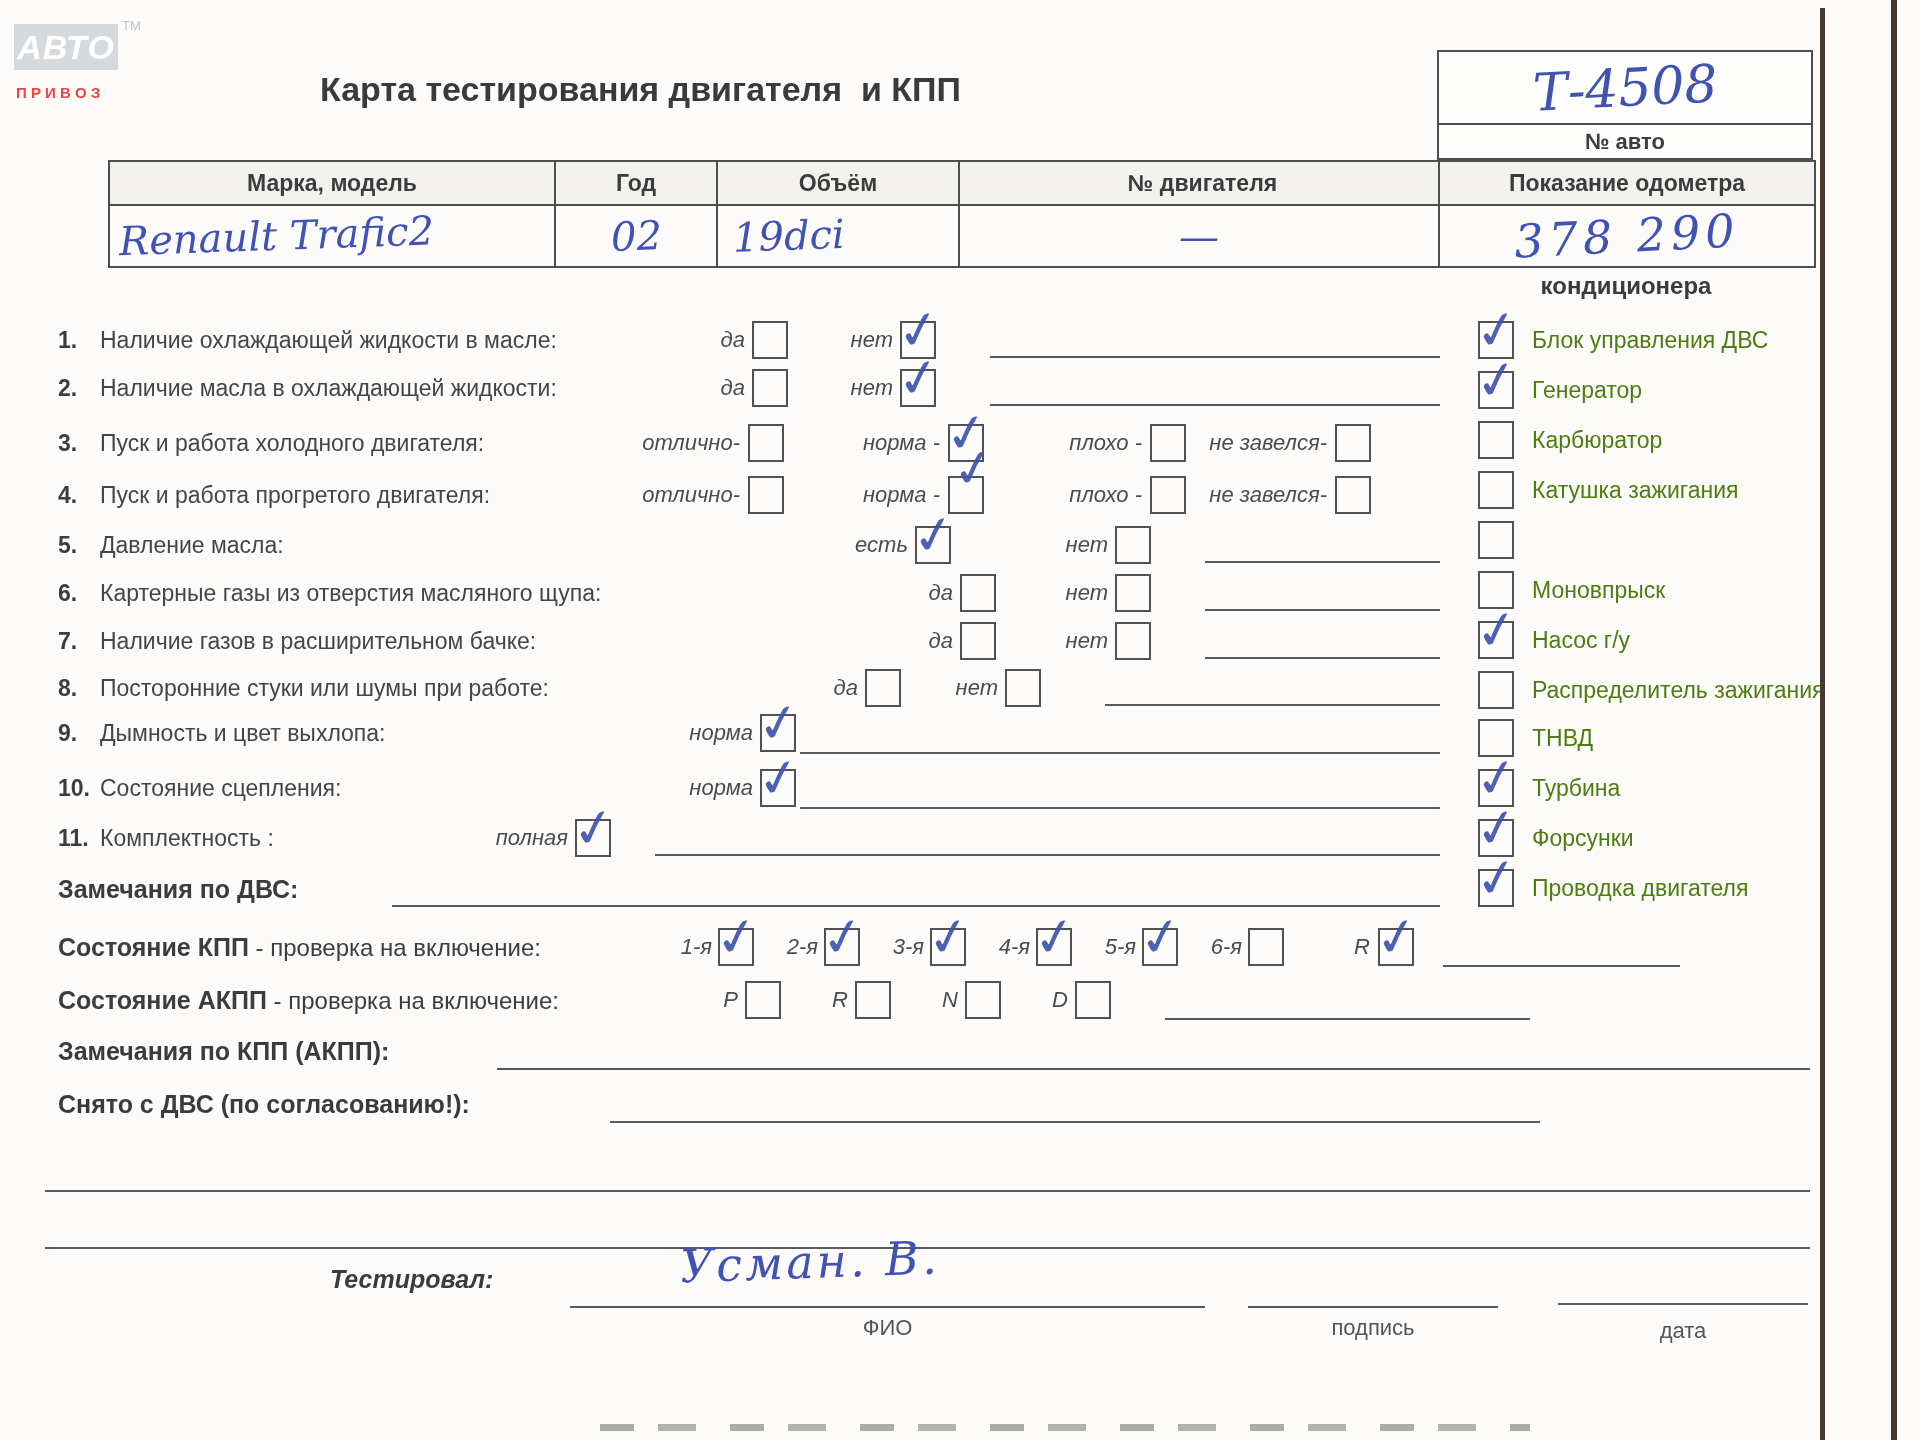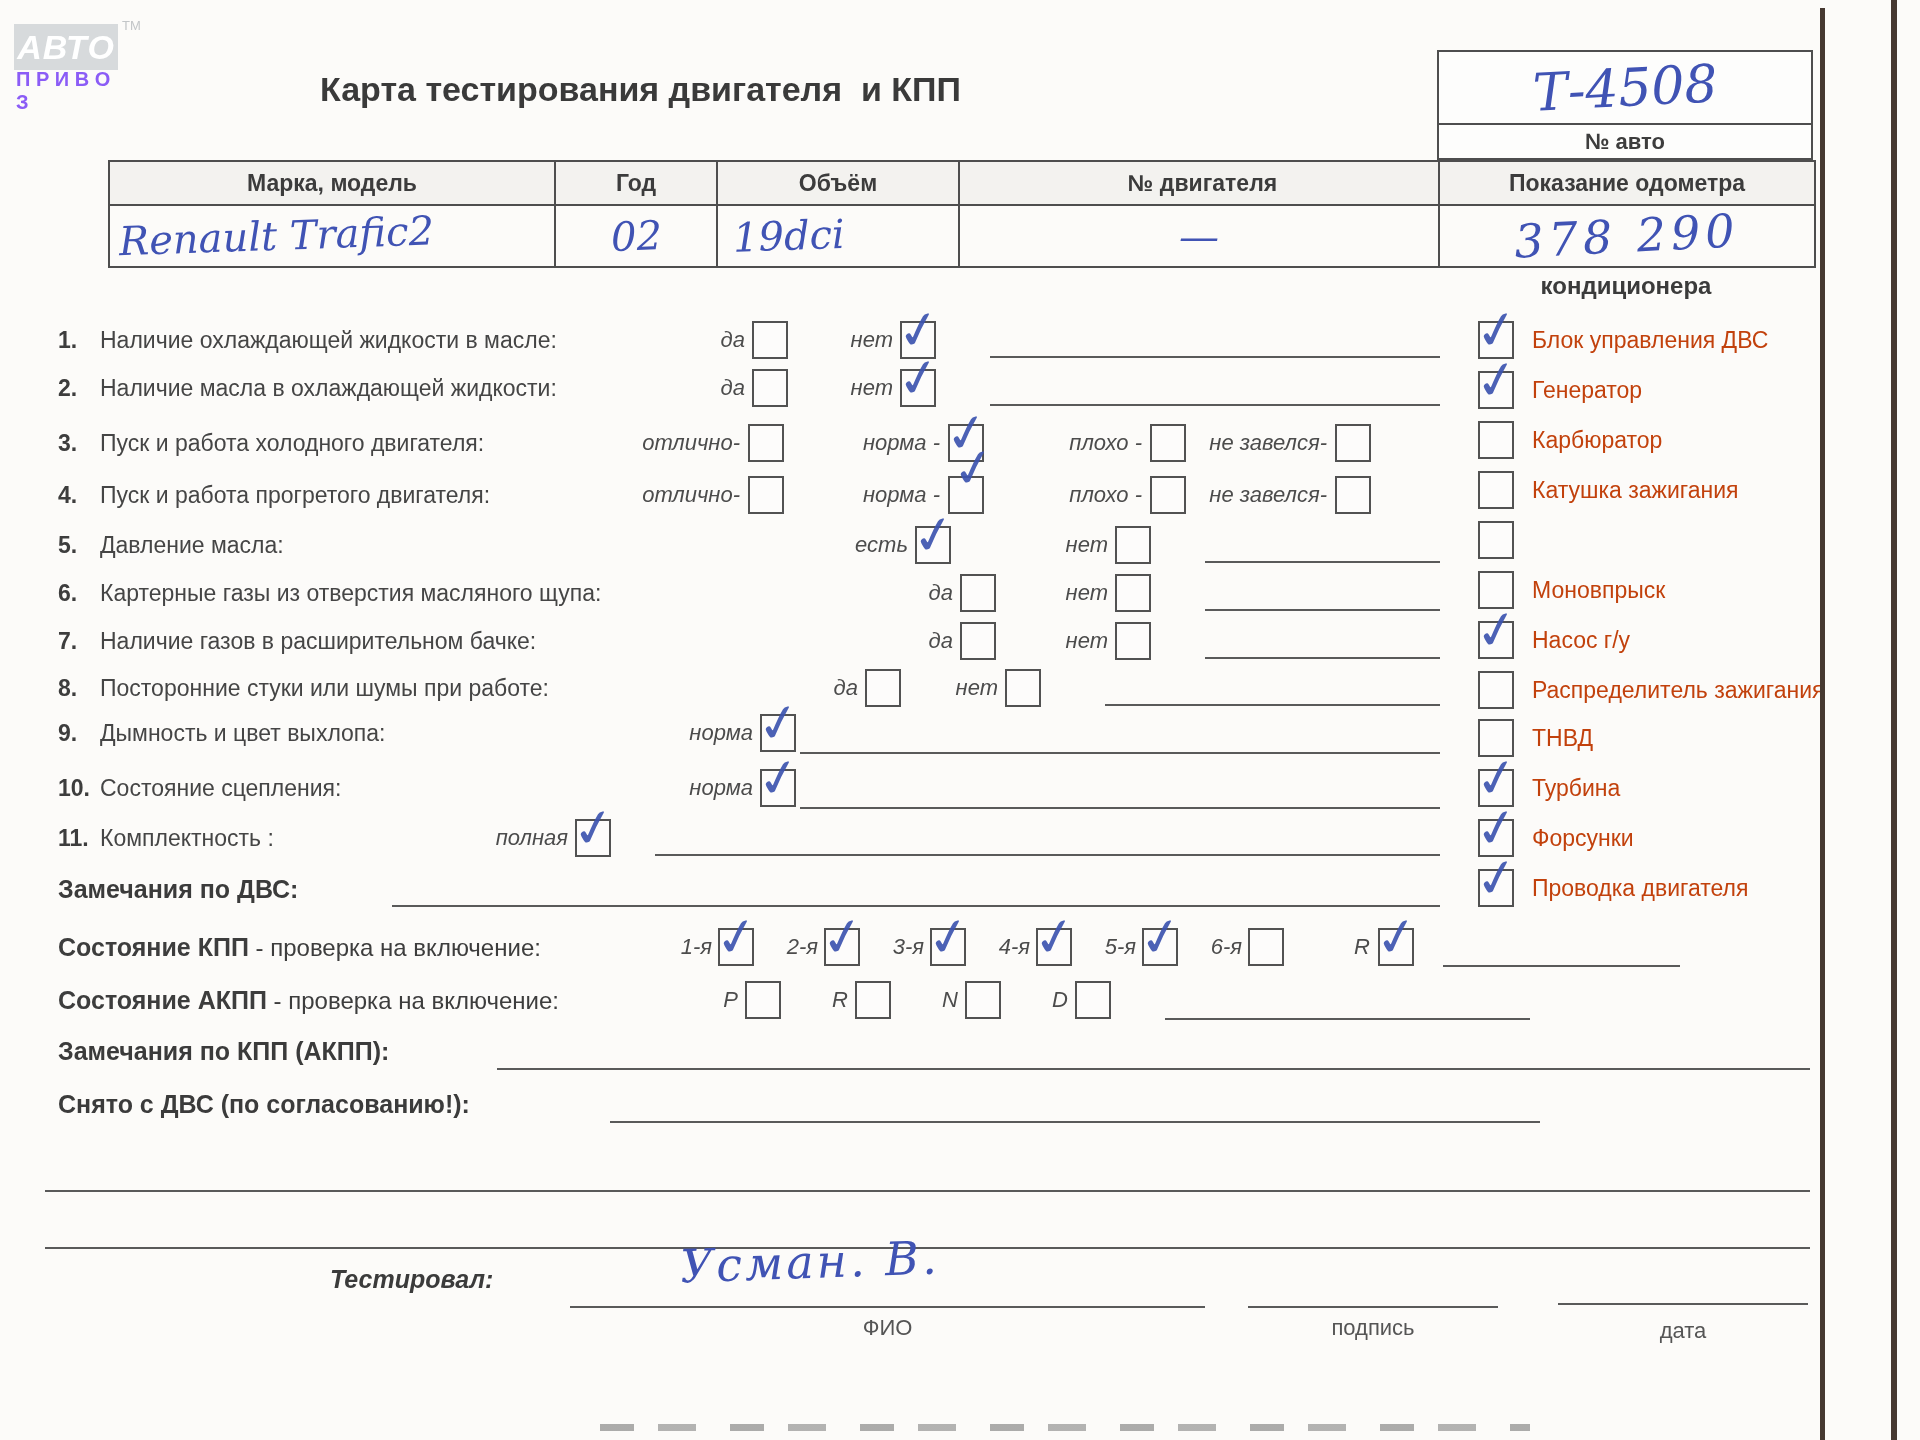--- a/index.html
+++ b/index.html
@@ -4,22 +4,22 @@
 <style>
   html,body{margin:0;padding:0;background:#888;}
   .page{position:relative;width:1920px;height:1440px;background:#fcfbf9;overflow:hidden;
         font-family:"Liberation Sans",sans-serif;color:#3d3d3d;}
   .abs{position:absolute;}
   
   .logo-box{position:absolute;left:14px;top:24px;width:104px;height:46px;background:#d7dadc;
             display:flex;align-items:center;justify-content:center;}
   .logo-brand{color:#ffffff;font-weight:bold;font-style:italic;font-size:34px;letter-spacing:1px;}
   .logo-tm{position:absolute;left:122px;top:18px;font-size:13px;color:#c3c6c8;}
-  .logo-sub{position:absolute;left:16px;top:68px;width:104px;display:flex;justify-content:space-between;
-            font-size:20px;color:#8b5cf6;font-weight:bold;}
+  .logo-sub{position:absolute;left:16px;top:84px;width:104px;display:flex;justify-content:space-between;
+            font-size:15px;color:#ef4444;font-weight:bold;}
   
   .title{position:absolute;left:320px;top:70px;font-size:34px;font-weight:bold;color:#3a3a3a;white-space:pre;}
   
   .veh-box{position:absolute;left:1437px;top:50px;width:376px;height:110px;border:2px solid #4e4e4e;box-sizing:border-box;background:#fdfdfc;}
   .veh-num{height:71px;border-bottom:2px solid #4e4e4e;display:flex;align-items:center;justify-content:center;}
   .veh-num-label{height:33px;display:flex;align-items:center;justify-content:center;font-weight:bold;font-size:22px;}
   
   table.head-tbl{position:absolute;left:108px;top:160px;width:1706px;border-collapse:collapse;table-layout:fixed;}
   table.head-tbl td{border:2px solid #4e4e4e;box-sizing:border-box;overflow:visible;}
   .hd-row td{height:44px;text-align:center;font-weight:bold;font-size:23px;background:#f3f2ef;color:#3c3c3c;}
@@ -39,21 +39,21 @@
   .cb{position:absolute;width:36px;height:38px;top:1px;border:2px solid #525252;box-sizing:border-box;background:rgba(255,255,255,.4);}
   .cb.checked::after{content:"✓";position:absolute;left:-5px;top:-19px;font-size:52px;line-height:52px;
        color:#3d54b0;font-family:"DejaVu Sans",sans-serif;transform:rotate(-10deg);opacity:.92;}
   .cb.high.checked::after{top:-36px;left:2px;}
   .wline{position:absolute;border-bottom:2px solid #5a5a5a;height:0;}
   .sect-label{position:absolute;font-weight:bold;font-size:25px;color:#3b3b3b;}
   .sect-rest{font-weight:normal;font-size:24px;}
   
   .comp-head{position:absolute;left:1440px;top:272px;width:372px;text-align:center;font-weight:bold;font-size:24px;color:#3b3b3b;}
   .comp-row{position:absolute;left:0;width:1920px;height:40px;line-height:40px;font-size:23px;}
-  .comp-label{position:absolute;left:1532px;color:#c2410c;white-space:nowrap;}
+  .comp-label{position:absolute;left:1532px;color:#4d7c0f;white-space:nowrap;}
   .comp-cb{left:1478px;}
   
   .foot-label{position:absolute;font-size:22px;color:#555;text-align:center;}
   .vline{position:absolute;top:0;bottom:0;background:#463931;}
   .bottom-noise{position:absolute;left:600px;top:1424px;width:930px;height:7px;opacity:.45;
      background:repeating-linear-gradient(90deg,#4a4a4a 0 34px,transparent 34px 58px,#5a5a5a 58px 96px,transparent 96px 130px);}
 </style>
 </head>
 <body>
 

